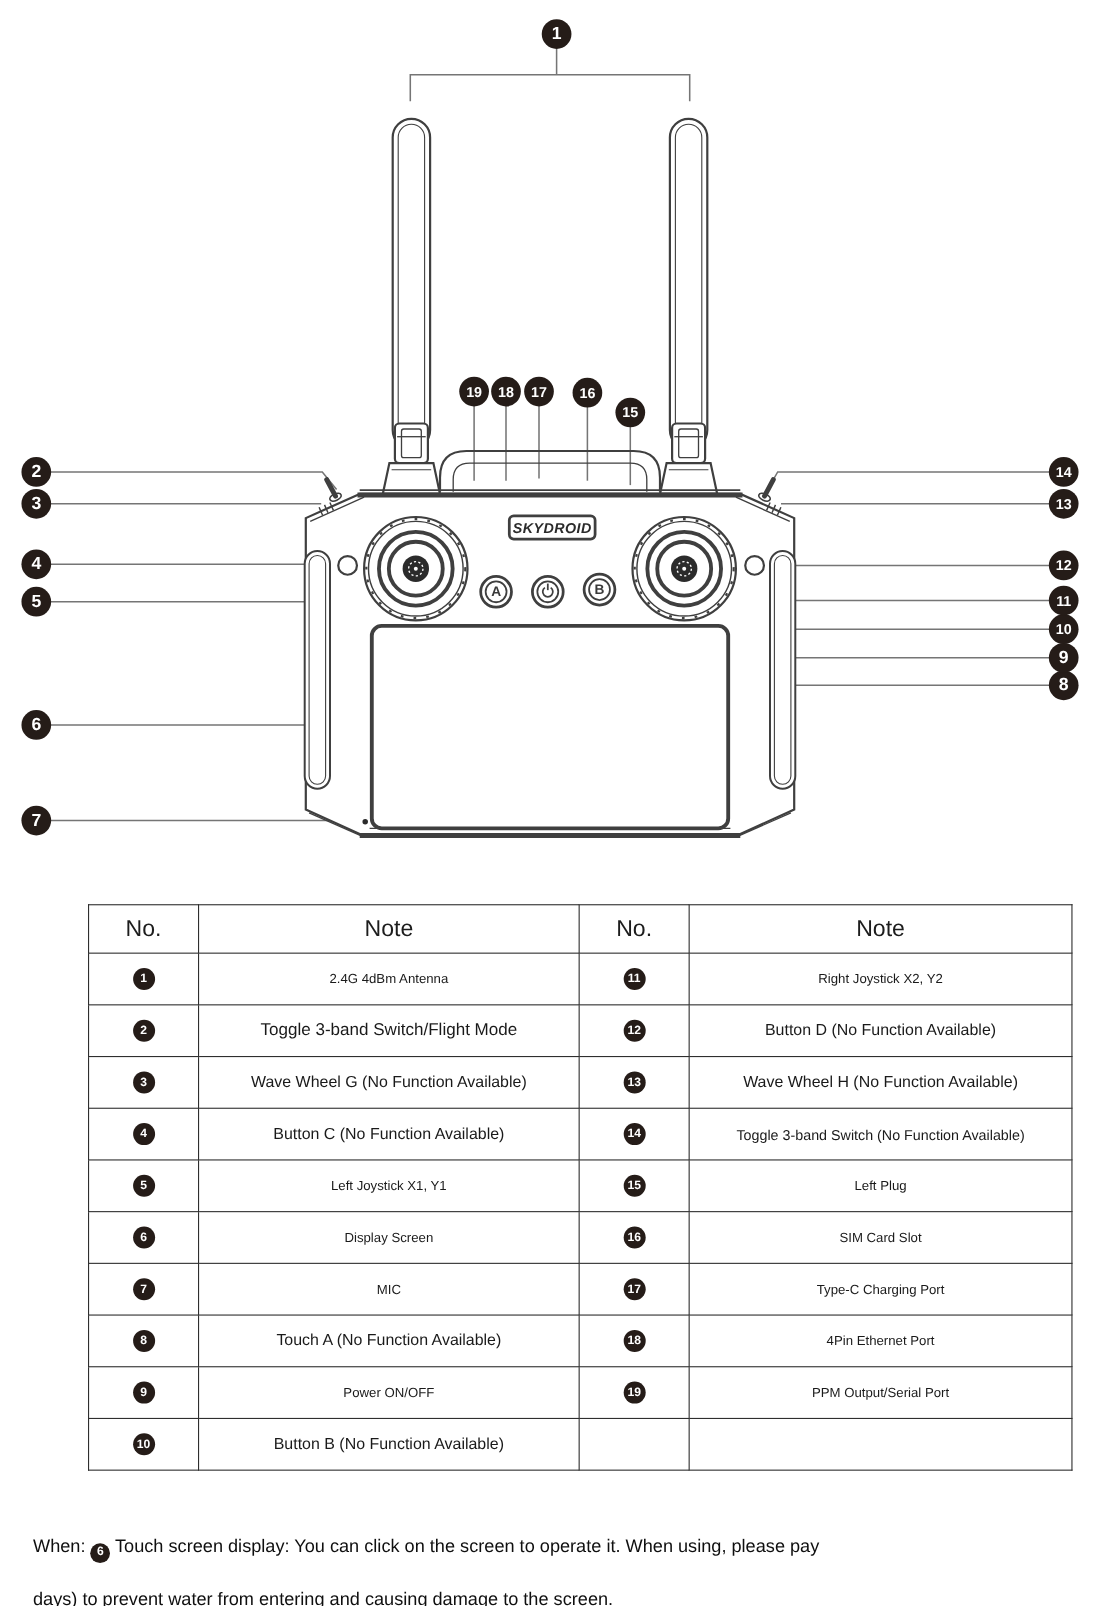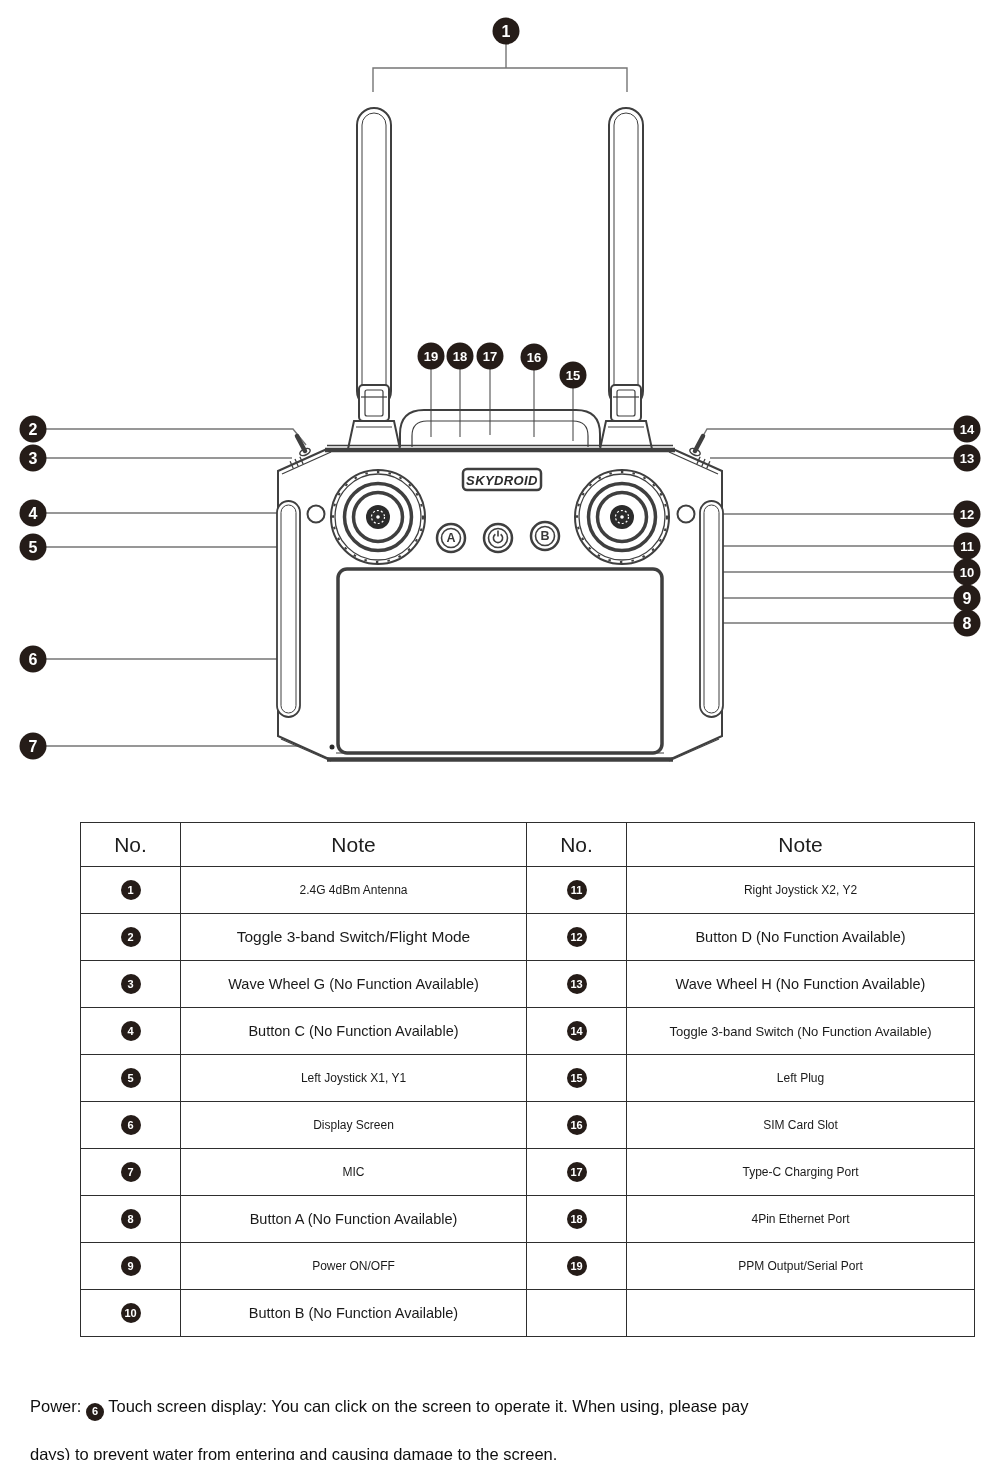--- a/index.html
+++ b/index.html
@@ -320,40 +320,40 @@
       <td class="t-lg">SIM Card Slot</td>
     </tr>
     <tr>
       <td><span class="tbadge">7</span></td>
       <td class="t-lg">MIC</td>
       <td><span class="tbadge">17</span></td>
       <td class="t-lg">Type-C Charging Port</td>
     </tr>
     <tr>
       <td><span class="tbadge">8</span></td>
-      <td class="t-sm">Button A (No Function Available)</td>
+      <td class="t-sm">Touch A (No Function Available)</td>
       <td><span class="tbadge">18</span></td>
       <td class="t-lg">4Pin Ethernet Port</td>
     </tr>
     <tr>
       <td><span class="tbadge">9</span></td>
       <td class="t-lg">Power ON/OFF</td>
       <td><span class="tbadge">19</span></td>
       <td class="t-lg">PPM Output/Serial Port</td>
     </tr>
     <tr>
       <td><span class="tbadge">10</span></td>
       <td class="t-sm">Button B (No Function Available)</td>
       <td></td>
       <td></td>
     </tr>
   </tbody>
     </table>
 
   <div class="footnote">
-    <span>Power:</span>
+    <span>When:</span>
     <span class="nbadge">6</span>
     <span>Touch screen display: You can click on the screen to operate it. When using, please pay</span><br>
     <br>
     <span>days) to prevent water from entering and causing damage to the screen.</span>
   </div>
 
 </div>
 
 </body></html>

